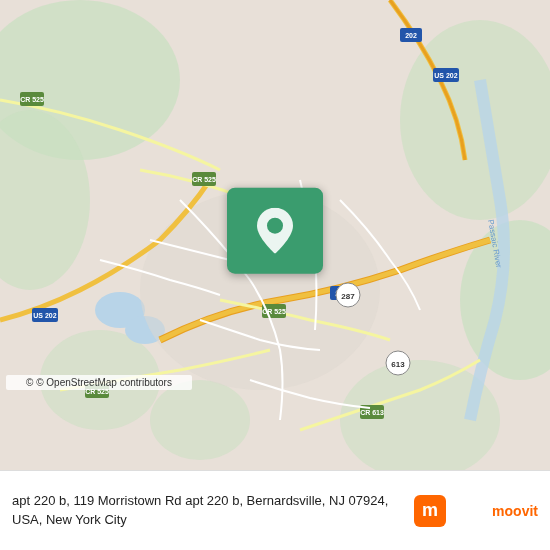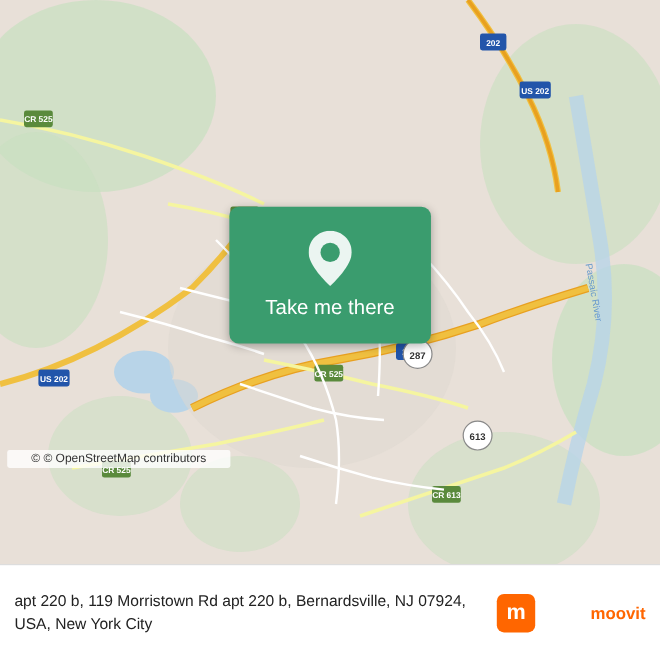--- a/index.html
+++ b/index.html
@@ -191,21 +191,20 @@
     <path d="M340 200 Q370 230 390 260 Q410 285 420 310" stroke="#fff" stroke-width="2" fill="none"></path>
     <path d="M250 380 Q280 390 310 398 Q340 405 370 408" stroke="#fff" stroke-width="2" fill="none"></path>
   </svg>
 
   <div id="take-me-there-overlay">
 
     <svg class="pin-icon" viewBox="0 0 36 46" xmlns="http://www.w3.org/2000/svg">
       <path d="M18 0 C8 0 0 8 0 18 C0 30 18 46 18 46 C18 46 36 30 36 18 C36 8 28 0 18 0Z" fill="white" opacity="0.9"></path>
       <circle cx="18" cy="18" r="8" fill="#3a9c6e"></circle>
     </svg>
-    <span id="take-me-there-label">Take me there</span>
   </div>
 
   <div id="osm-credit">
     <span>©</span>
     <span>© OpenStreetMap contributors</span>
   </div>
 </div>
 
 <div id="bottom-bar">
   <div id="address-text">apt 220 b, 119 Morristown Rd apt 220 b,

